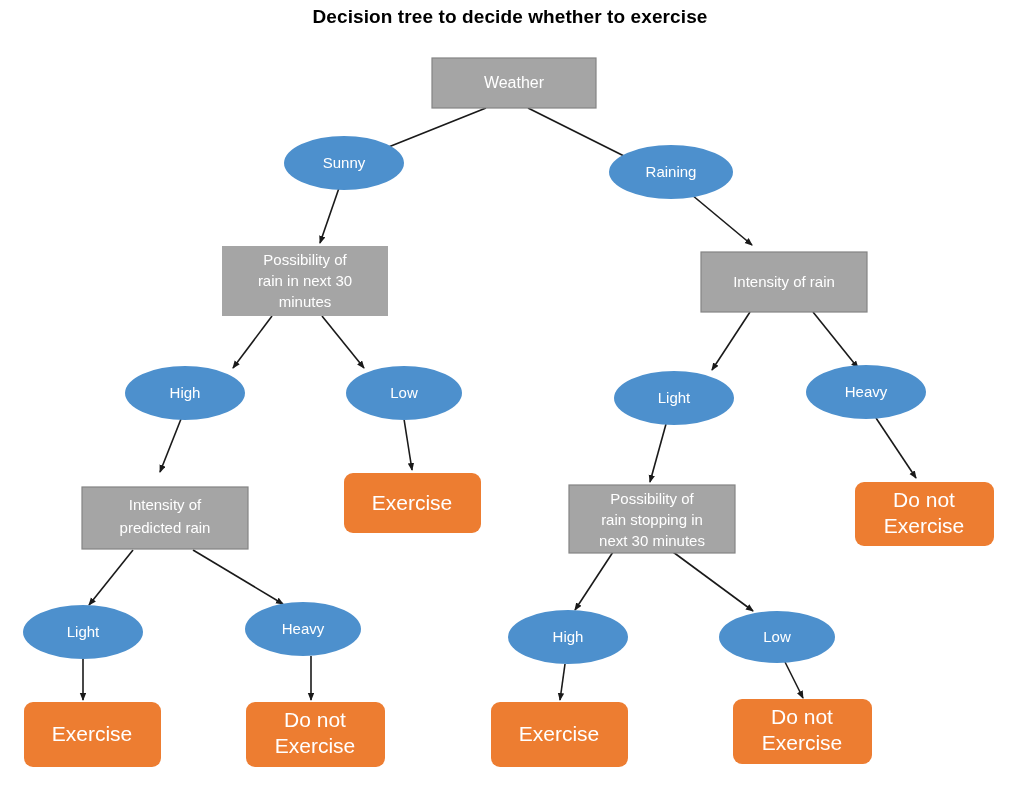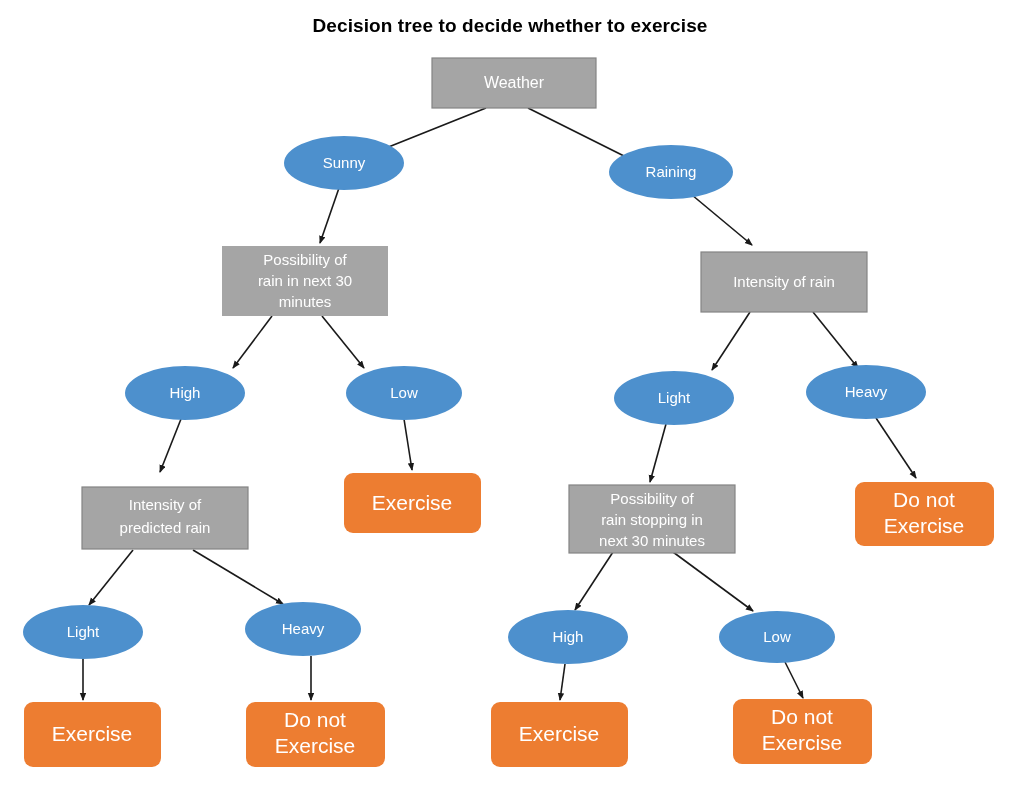--- a/index.html
+++ b/index.html
@@ -17,21 +17,20 @@
   #diagram-title {
     position: absolute;
     top: 6px;
     left: 0;
     width: 1020px;
     text-align: center;
     font-size: 19px;
     font-weight: bold;
     color: #000000;
     letter-spacing: 0.1px;
-    margin-top: 9px;
   }
   #tree-canvas {
     position: absolute;
     top: 0;
     left: 0;
   }
   .node-label {
     fill: #ffffff;
     font-family: "Liberation Sans", sans-serif;
     text-anchor: middle;

